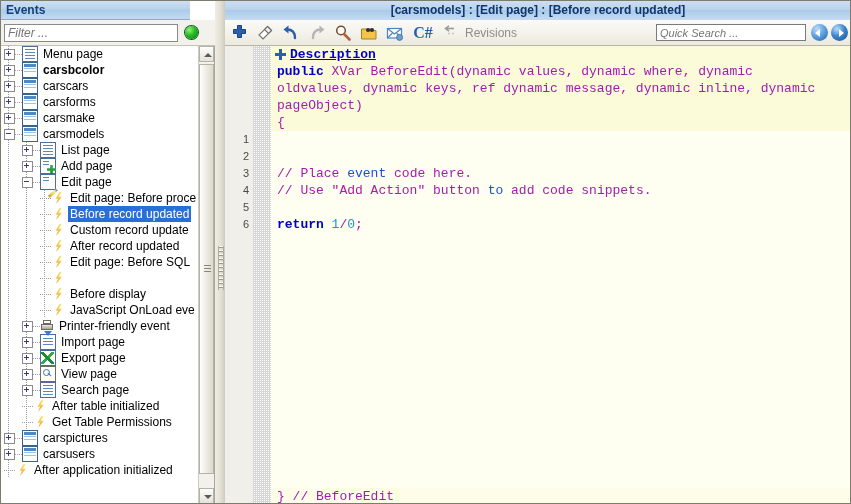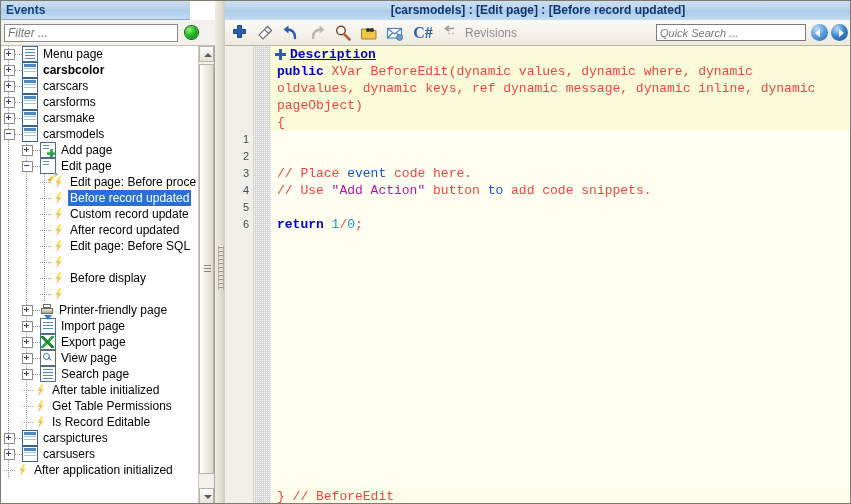--- a/index.html
+++ b/index.html
@@ -318,21 +318,21 @@
     content:"";position:absolute;left:4px;top:0;width:3px;height:11px;background:#2d5fa8;
   }
   .desc-text{
     color:#0000c8;text-decoration:underline;font-weight:bold;
     font-family:"Liberation Mono","DejaVu Sans Mono",monospace;font-size:13px;
   }
   .kw{color:#0000c8;font-weight:bold;}
   .kw2{color:#1a4fd6;}
   .str{color:#b5179e;}
   .num{color:#2196c4;}
-  .cmt{color:#ef4444;text-align:center;}
+  .cmt{color:#a21caf;text-align:center;}
   .fold-line{
     position:absolute;left:53px;top:0px;width:1px;
     background-image:linear-gradient(#8e8e8e 50%,transparent 50%);
     background-size:1px 2px;
   }
   .outer-border{
     position:absolute;left:0;top:0;right:0;bottom:0;border:1px solid #7d7a6e;
     pointer-events:none;box-sizing:border-box;
   }
 </style>
@@ -401,20 +401,29 @@
             <span class="dots"></span>
             <span class="ico ico-table"></span>
             <span class="lbl">carsmodels</span>
           </div>
           <div class="trow">
             <span class="guide" style="left: 8px;"></span>
             <span class="guide" style="left: 26px;"></span>
             <span class="spacer" style="width: 22px;"></span>
             <span class="expander plus"></span>
             <span class="dots"></span>
+            <span class="ico ico-doc"></span>
+            <span class="lbl">List page</span>
+          </div>
+          <div class="trow">
+            <span class="guide" style="left: 8px;"></span>
+            <span class="guide" style="left: 26px;"></span>
+            <span class="spacer" style="width: 22px;"></span>
+            <span class="expander plus"></span>
+            <span class="dots"></span>
             <span class="ico ico-add"></span>
             <span class="lbl">Add page</span>
           </div>
           <div class="trow">
             <span class="guide" style="left: 8px;"></span>
             <span class="guide" style="left: 26px;"></span>
             <span class="spacer" style="width: 22px;"></span>
             <span class="expander"></span>
             <span class="dots"></span>
             <span class="ico ico-edit"></span>
@@ -482,29 +491,30 @@
             <span class="ico ico-bolt"></span>
             <span class="lbl">Before display</span>
           </div>
           <div class="trow">
             <span class="guide" style="left: 8px;"></span>
             <span class="guide" style="left: 26px;"></span>
             <span class="guide" style="left: 44px;"></span>
             <span class="spacer" style="width: 40px;"></span>
             <span class="dots" style="width: 11px;"></span>
             <span class="ico ico-bolt"></span>
+            <span class="lbl">JavaScript OnLoad eve</span>
           </div>
           <div class="trow">
             <span class="guide" style="left: 8px;"></span>
             <span class="guide" style="left: 26px;"></span>
             <span class="spacer" style="width: 22px;"></span>
             <span class="expander plus"></span>
             <span class="dots"></span>
             <span class="ico ico-print"></span>
-            <span class="lbl">Printer-friendly page</span>
+            <span class="lbl">Printer-friendly event</span>
           </div>
           <div class="trow">
             <span class="guide" style="left: 8px;"></span>
             <span class="guide" style="left: 26px;"></span>
             <span class="spacer" style="width: 22px;"></span>
             <span class="expander plus"></span>
             <span class="dots"></span>
             <span class="ico ico-import"></span>
             <span class="lbl">Import page</span>
           </div>
@@ -543,28 +553,20 @@
             <span class="ico ico-bolt"></span>
             <span class="lbl">After table initialized</span>
           </div>
           <div class="trow">
             <span class="guide" style="left: 8px;"></span>
             <span class="guide" style="left: 26px;"></span>
             <span class="spacer" style="width: 22px;"></span>
             <span class="dots" style="width: 11px;"></span>
             <span class="ico ico-bolt"></span>
             <span class="lbl">Get Table Permissions</span>
-          </div>
-          <div class="trow">
-            <span class="guide" style="left: 8px;"></span>
-            <span class="guide" style="left: 26px;"></span>
-            <span class="spacer" style="width: 22px;"></span>
-            <span class="dots" style="width: 11px;"></span>
-            <span class="ico ico-bolt"></span>
-            <span class="lbl">Is Record Editable</span>
           </div>
           <div class="trow">
             <span class="guide" style="left: 8px;"></span>
             <span class="spacer" style="width: 4px;"></span>
             <span class="expander plus"></span>
             <span class="dots"></span>
             <span class="ico ico-table"></span>
             <span class="lbl">carspictures</span>
           </div>
           <div class="trow">

